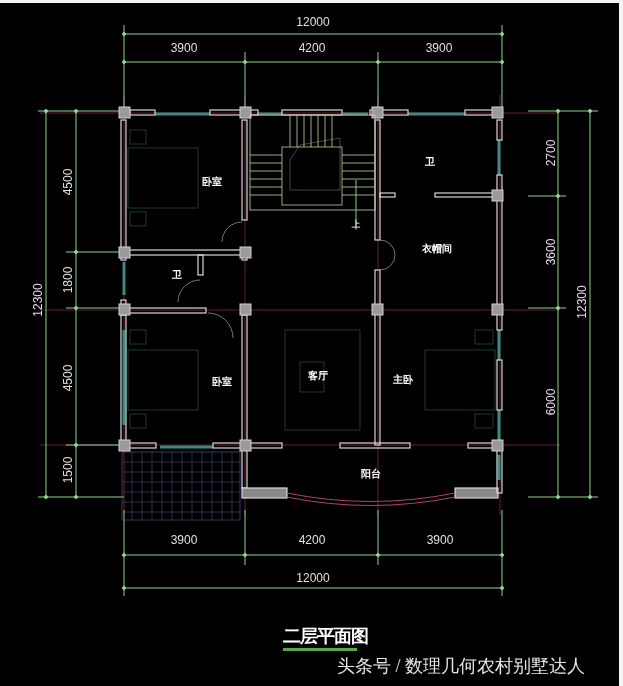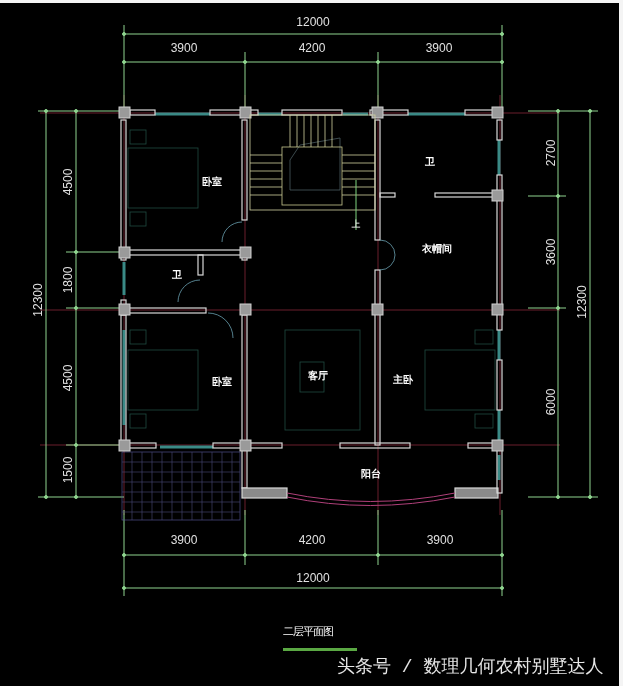--- a/index.html
+++ b/index.html
@@ -2,23 +2,23 @@
 <html><head>
 <meta charset="utf-8">
 <style>
   html, body { margin:0; padding:0; }
   body { width:623px; height:686px; background:#000; position:relative; overflow:hidden; font-family:"DejaVu Sans", sans-serif; }
   .frame-top { position:absolute; left:0; top:0; width:623px; height:3px; background:#f4f4f4; }
   .frame-right { position:absolute; right:0; top:0; width:4px; height:686px; background:#f4f4f4; }
   svg.plan { position:absolute; left:0; top:0; }
   .dim { fill:#e0e0e0; font-size:12px; font-family:"Liberation Sans", sans-serif; }
   .room { fill:#ffffff; font-size:10px; font-weight:bold; font-family:"DejaVu Sans", sans-serif; }
-  .caption { position:absolute; left:283px; top:624px; color:#fff; font-size:11px; font-weight:normal; letter-spacing:-1px; font-family:"DejaVu Sans", sans-serif; }
+  .caption { position:absolute; left:283px; top:624px; color:#fff; font-size:18px; font-weight:bold; letter-spacing:-1px; font-family:"DejaVu Sans", sans-serif; }
   .caption-underline { position:absolute; left:283px; top:648px; width:74px; height:3px; background:#5aa843; }
-  .watermark { position:absolute; left:337px; top:654px; color:#e6e6e6; font-size:18px; font-family:Liberation Mono, monospace; }
+  .watermark { position:absolute; left:337px; top:654px; color:#e6e6e6; font-size:18px; font-family:Liberation Serif, serif; }
 </style>
 </head>
 <body>
 
 <div class="frame-top"></div>
 <div class="frame-right"></div>
 
 <svg class="plan" width="623" height="686" viewBox="0 0 623 686">
 
   <g stroke="#6a1f2c" stroke-width="1">

